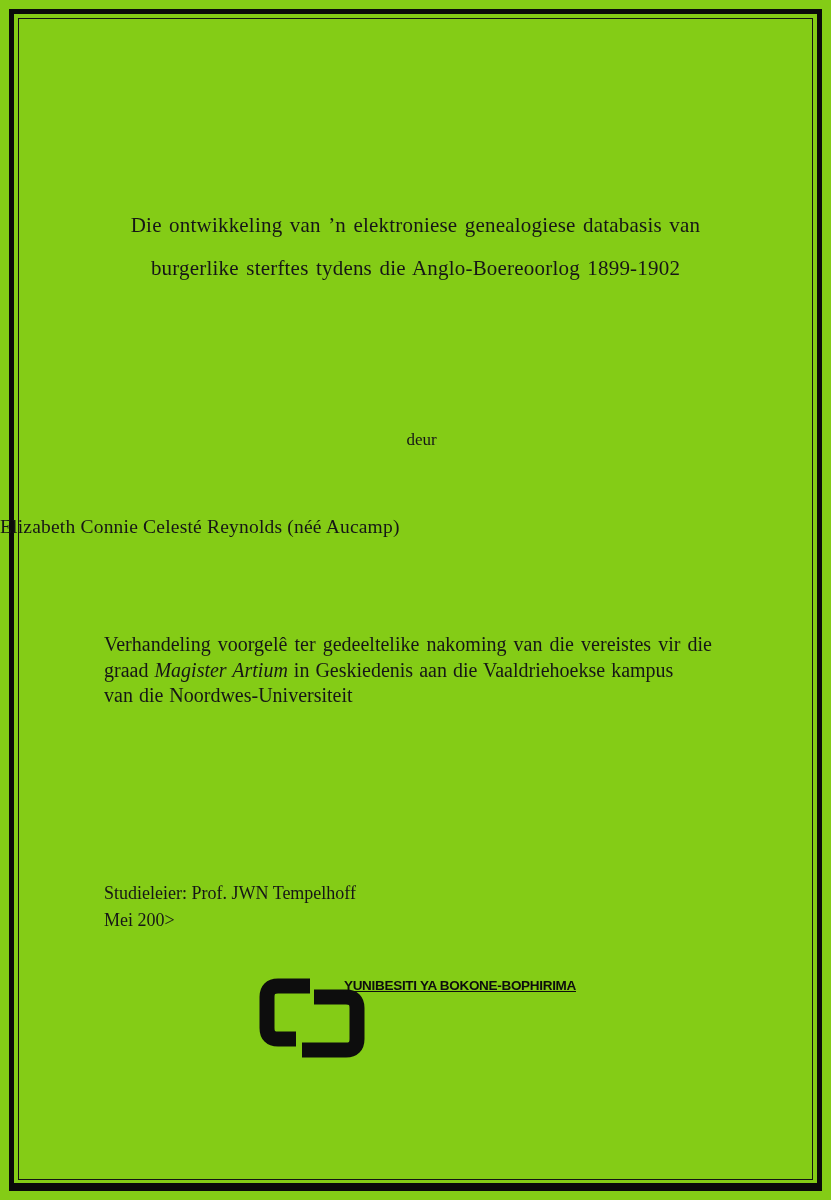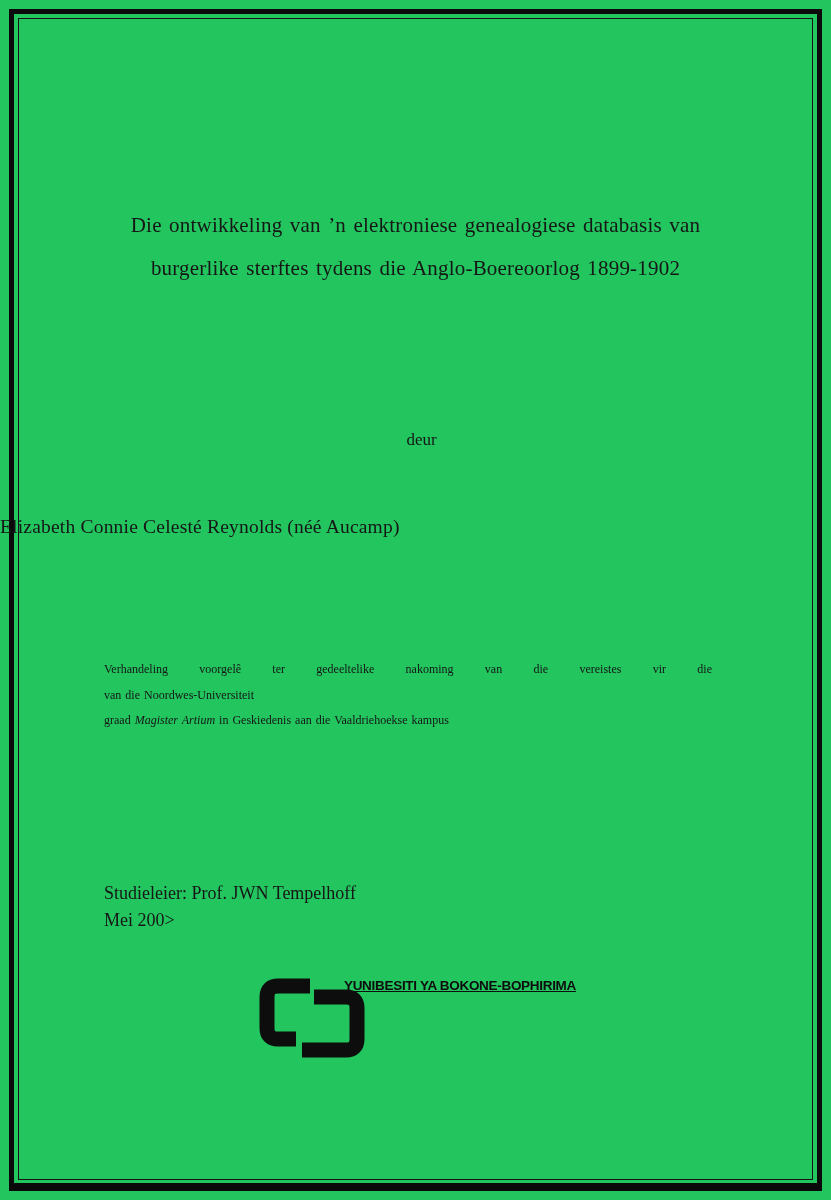--- a/index.html
+++ b/index.html
@@ -1,19 +1,19 @@
 <!DOCTYPE html>
 <html><head>
 <meta charset="utf-8">
 <style>
   html,body{margin:0;padding:0;background:#e8e8e8;}
   .page{
     position:relative;
     width:831px;height:1200px;
-    background:#22c55e;
+    background:#84cc16;
     font-family:"Liberation Serif", serif;
     color:#161616;
     overflow:hidden;
     margin:0 auto;
   }
   .outer-frame{
     position:absolute;
     top:9px;left:9px;right:9px;bottom:9px;
     border:5px solid #0a0a0a;
     border-bottom-width:8px;
@@ -42,22 +42,22 @@
     padding-left:12px;
   }
   .author{
     position:absolute;
     top:516px;left:0;right:5px;
     font-size:19.5px;
     letter-spacing:0.2px;
   }
   .statement{
     position:absolute;
-    top:657px;left:104px;width:608px;
-    font-size:12px;
+    top:632px;left:104px;width:608px;
+    font-size:20px;
     line-height:25.5px;
     word-spacing:1px;
   }
   .statement .justified{
     text-align:justify;
     text-align-last:justify;
   }
   .supervisor-block{
     position:absolute;
     top:880px;left:104px;
@@ -102,22 +102,22 @@
     <div>Die ontwikkeling van ’n elektroniese genealogiese databasis van</div>
     <div>burgerlike sterftes tydens die Anglo-Boereoorlog 1899-1902</div>
   </div>
 
   <div class="byline">deur</div>
 
   <div class="author">Elizabeth Connie Celesté Reynolds (néé Aucamp)</div>
 
   <div class="statement">
     <div class="justified">Verhandeling voorgelê ter gedeeltelike nakoming van die vereistes vir die</div>
+    <div><span>graad </span><span class="italic">Magister Artium</span><span> in Geskiedenis aan die Vaaldriehoekse kampus</span></div>
     <div>van die Noordwes-Universiteit</div>
-    <div><span>graad </span><span class="italic">Magister Artium</span><span> in Geskiedenis aan die Vaaldriehoekse kampus</span></div>
   </div>
 
   <div class="supervisor-block">
     <div>Studieleier: Prof. JWN Tempelhoff</div>
     <div>Mei 200&gt;</div>
   </div>
 
   <div class="logo">
     <svg class="logo-mark" width="112" height="96" viewBox="0 0 112 96" aria-hidden="true">
       <path d="M 54,20 H 22 Q 11,20 11,31 V 62 Q 11,73 22,73 H 40" fill="none" stroke="#0d0d0d" stroke-width="15" stroke-linejoin="round" stroke-linecap="butt"></path>

